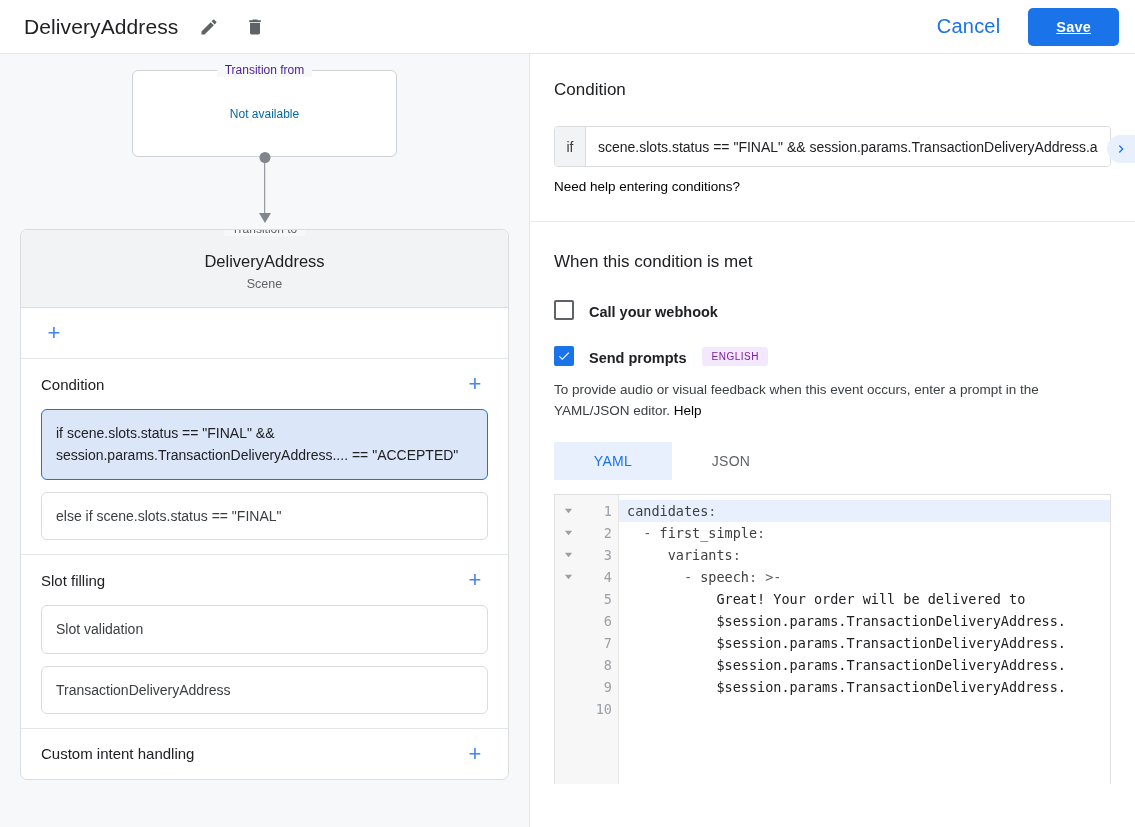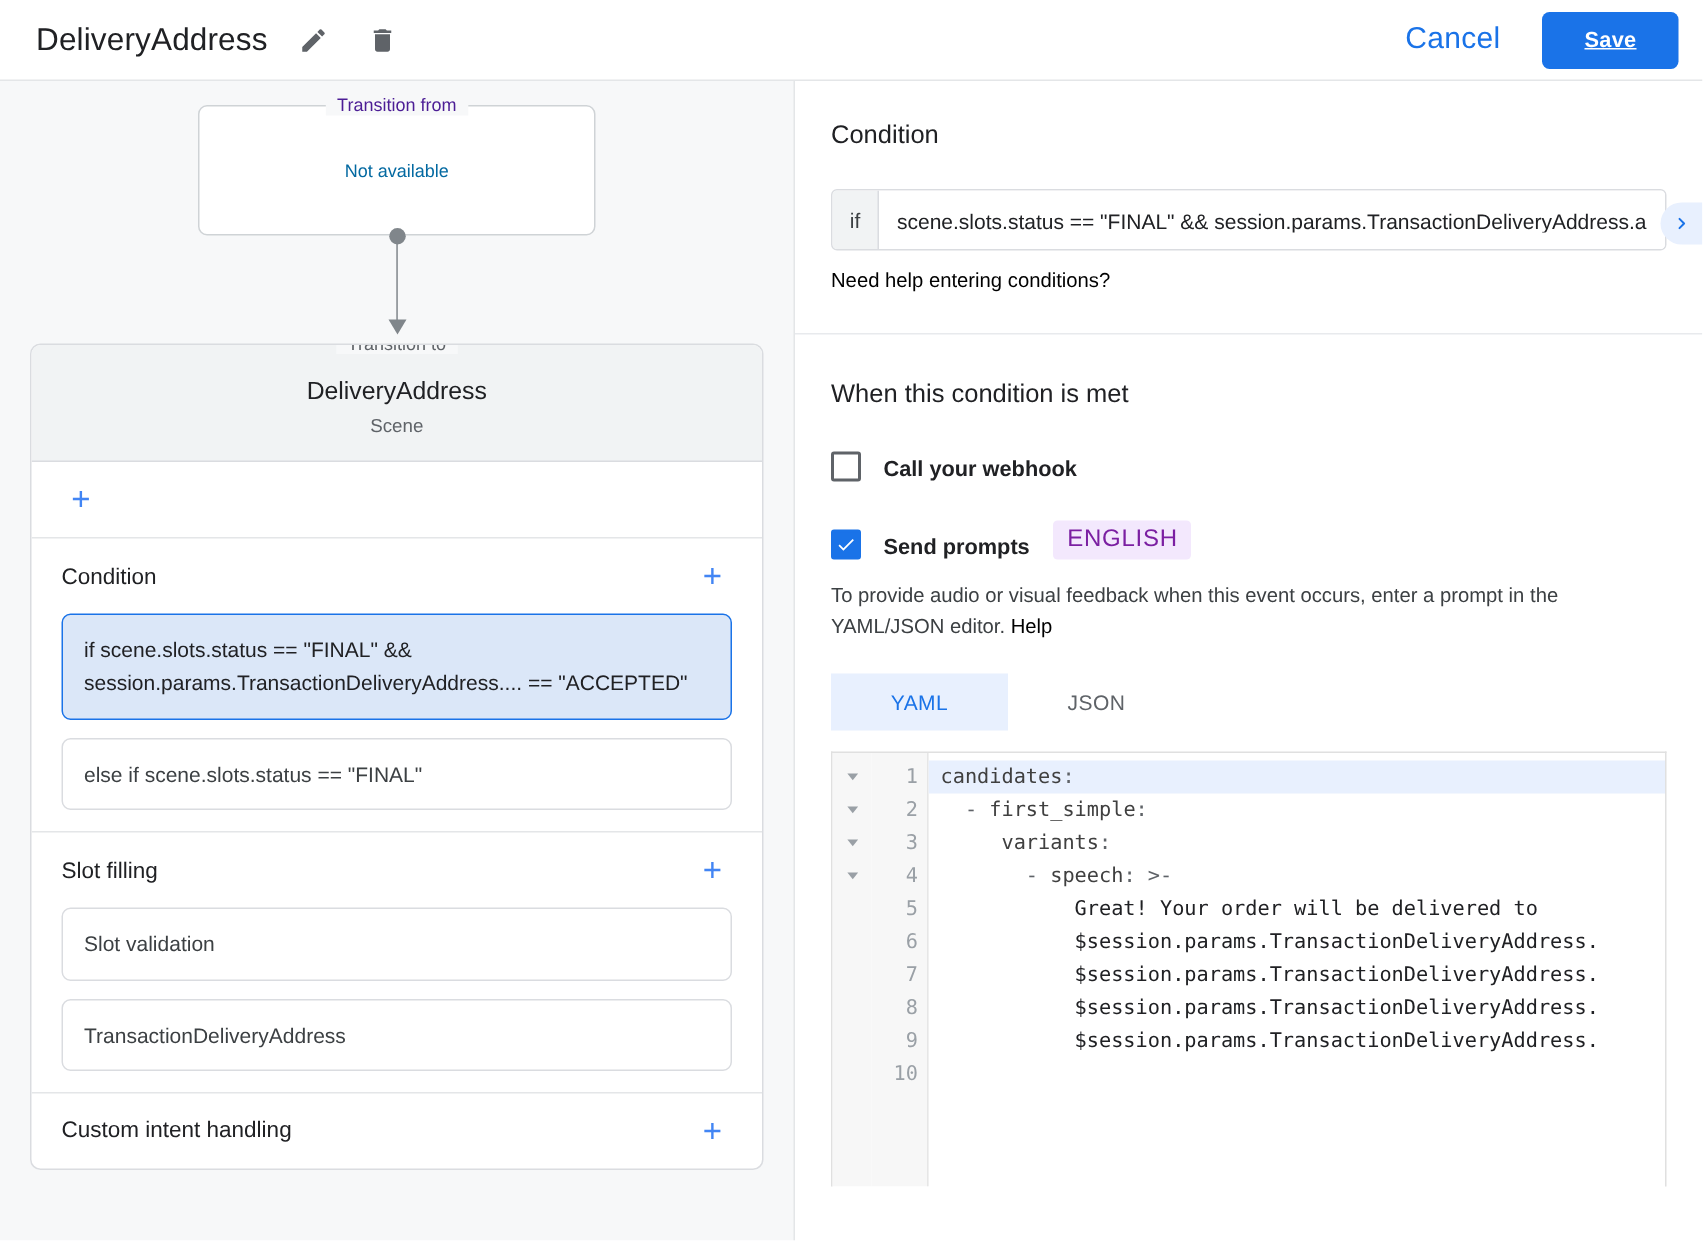--- a/index.html
+++ b/index.html
@@ -269,21 +269,21 @@
   .cbox.checked {
     background: #1a73e8;
     border-color: #1a73e8;
     display: flex; align-items: center; justify-content: center;
   }
   .cbox-label { margin-left: 15px; font-size: 14.5px; color: #202124; font-weight: 600; }
   .badge {
     margin-left: 16px;
     background: #f3e8fd;
     color: #7b1fa2;
-    font-size: 16px;
+    font-size: 10px;
     letter-spacing: .5px;
     padding: 4px 9px;
     border-radius: 3px;
     font-weight: 500;
   }
   .helptext {
     font-size: 13.5px;
     color: #3c4043;
     line-height: 1.55;
     margin: -12px 0 20px;

